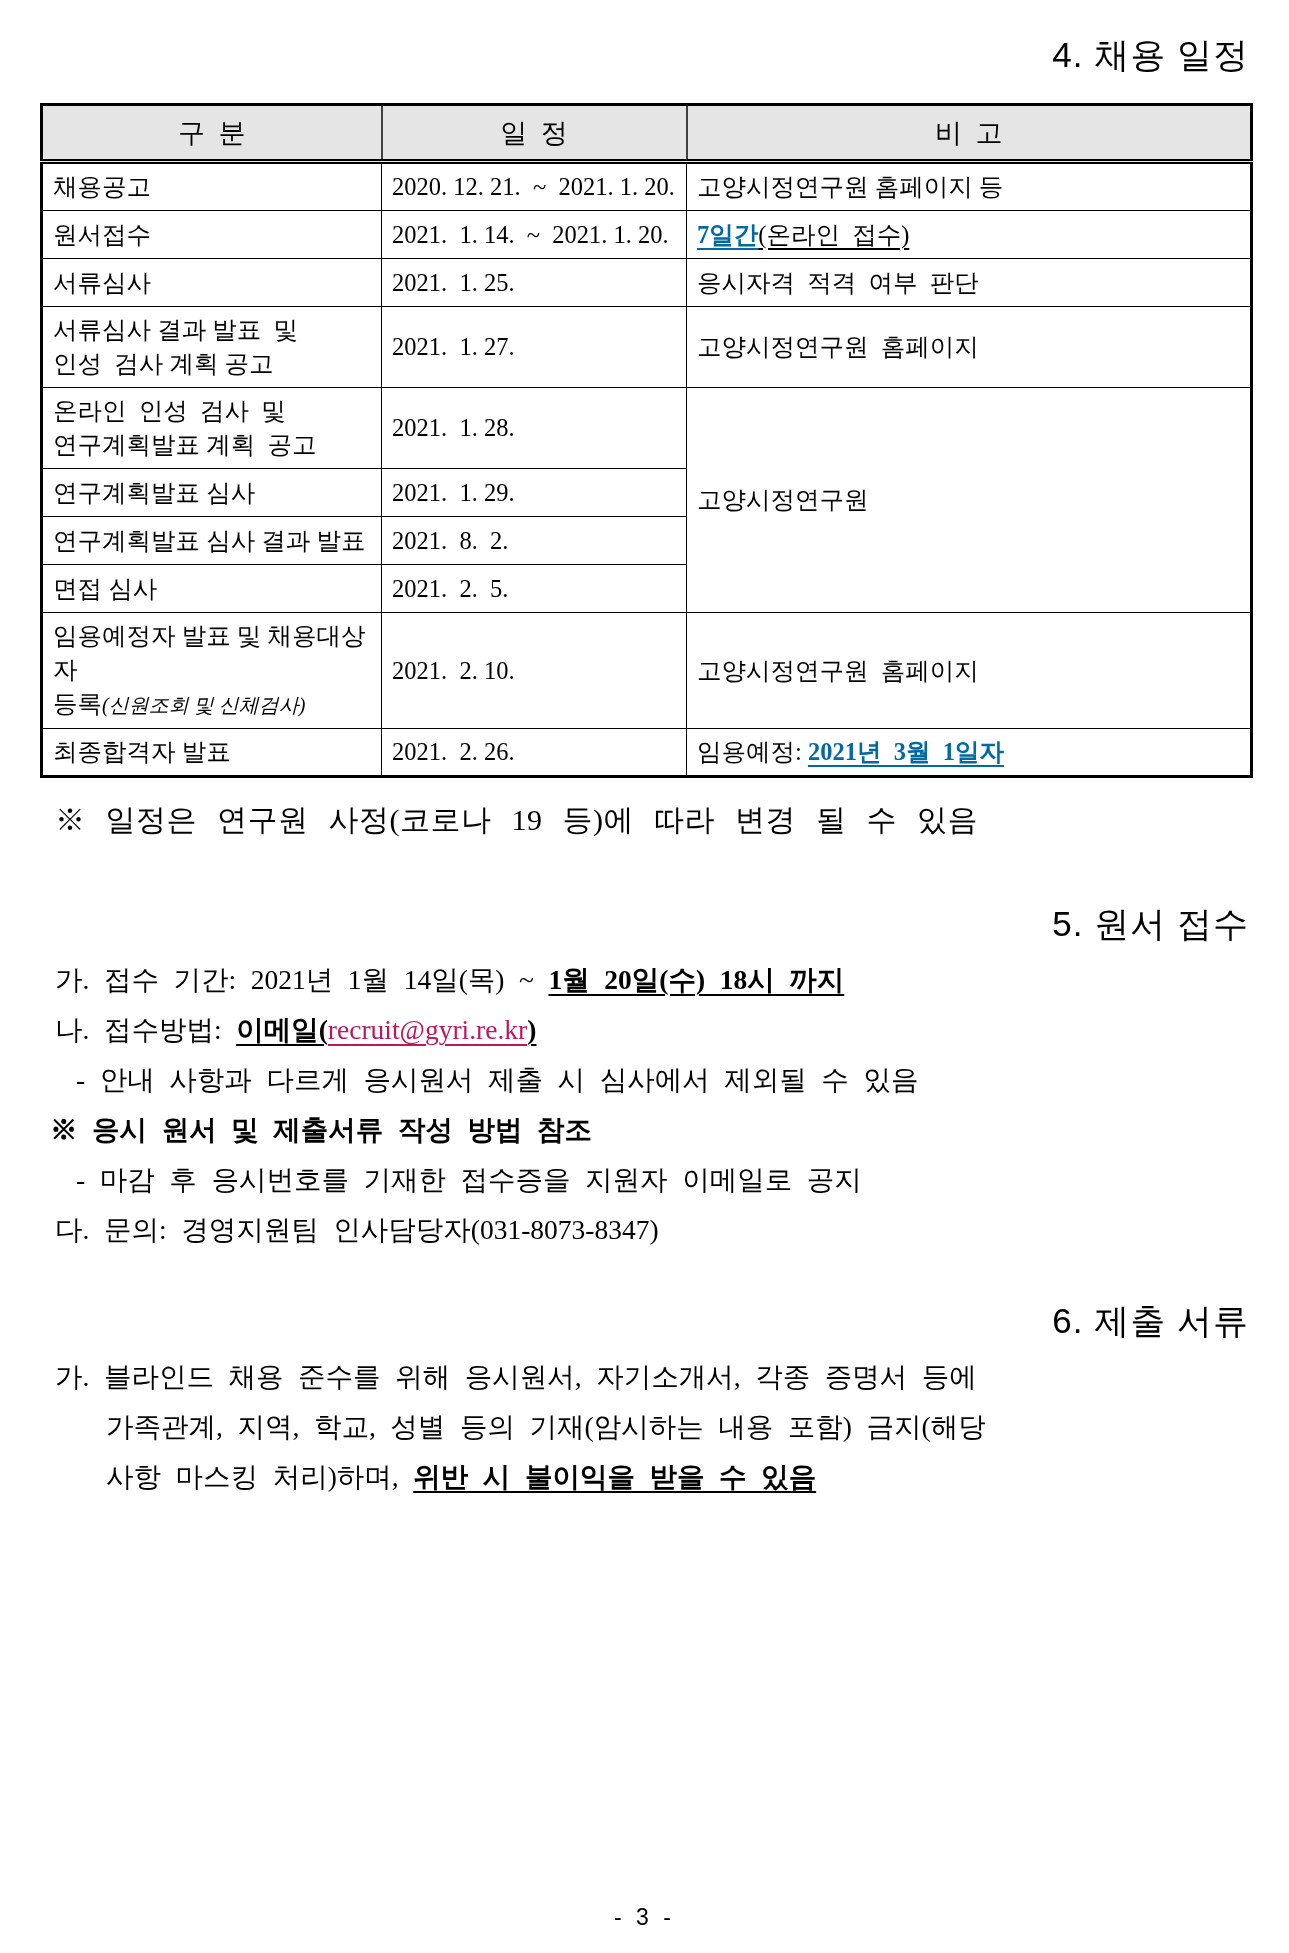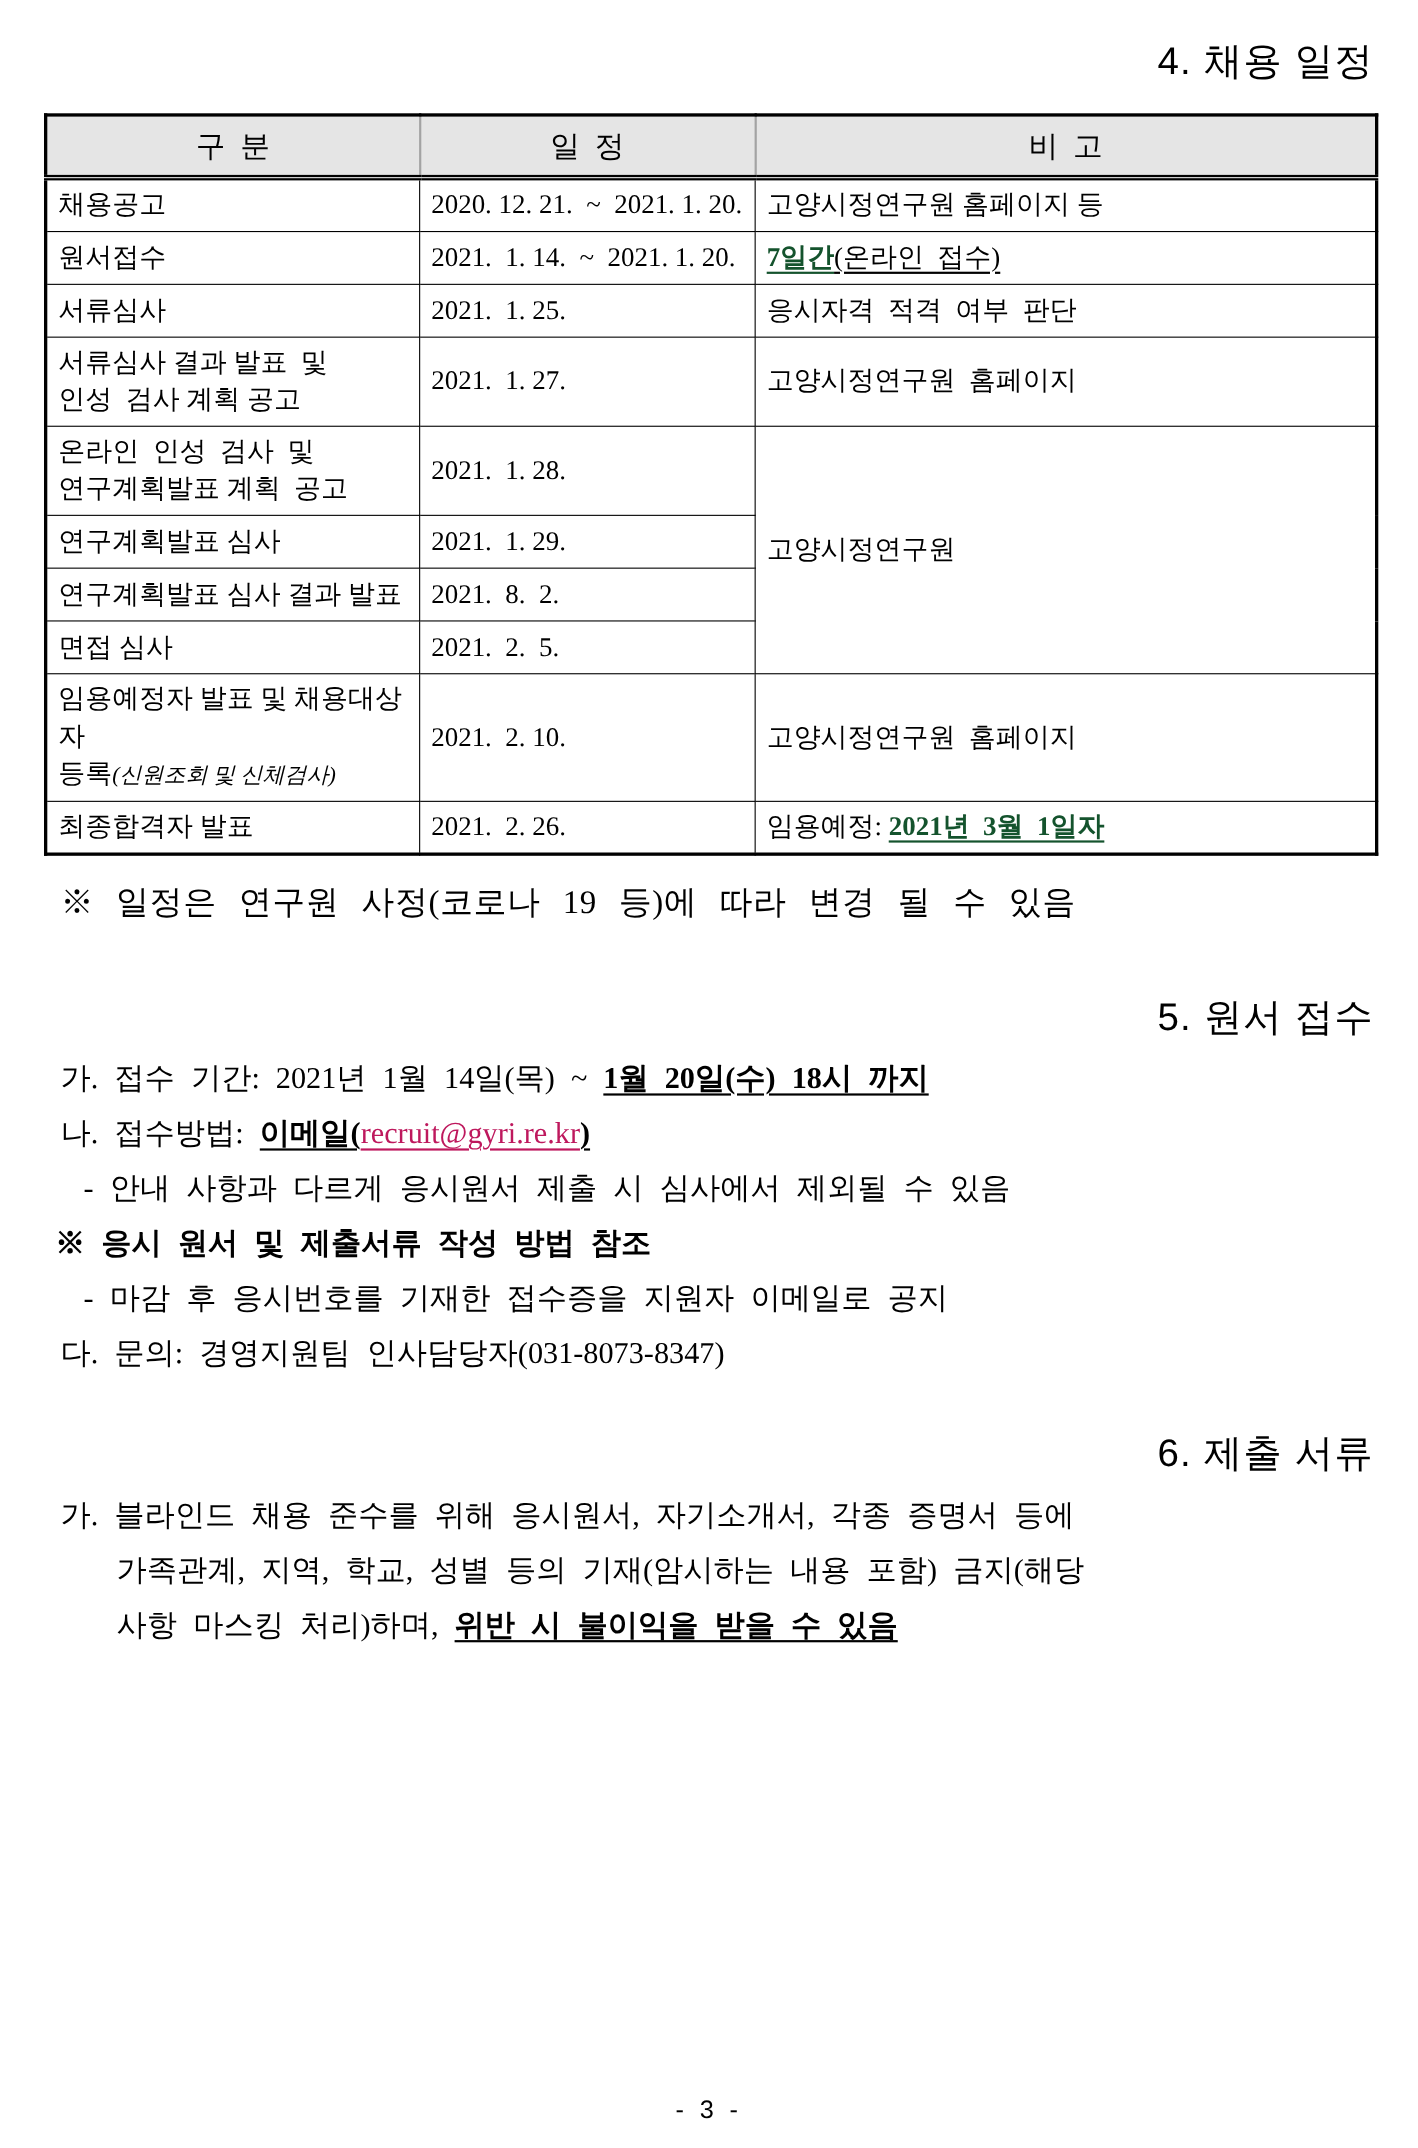--- a/index.html
+++ b/index.html
@@ -31,41 +31,41 @@
     border:3px solid #000;
     table-layout:fixed;
   }
   table.sched th {
     background:#e5e5e5;
     font-weight:normal;
     font-size:27px;
     height:57px;
     text-align:center;
     border-bottom:5px double #000;
-    border-left:2px solid #a3a3a3;
+    border-left:2px solid #404040;
     white-space:pre;
   }
   table.sched th:first-child { border-left:none; }
   table.sched td {
     font-size:24.5px;
     line-height:34px;
     padding:6px 8px 6px 10px;
     border:1.5px solid #000;
     vertical-align:middle;
     white-space:pre-wrap;
   }
   table.sched col.c1 { width:340px; }
   table.sched col.c2 { width:305px; }
   table.sched col.c3 { width:565px; }
   table.sched tr.single td { height:48px; }
 
   
   .b { font-weight:bold; }
   .u { text-decoration:underline; text-underline-offset:5px; text-decoration-thickness:2px; }
-  .blue { color:#14532d; }
+  .blue { color:#0369a1; }
   .purple { color:#be185d; }
   .small { font-size:20px;font-style:italic; }
 
   
   .note {
     margin-top:22px; margin-left:15px;
     font-size:30px; word-spacing:0.4em; letter-spacing:0.5px;
   }
   #sec5-title { margin-top:60px; }
   #sec6-title { margin-top:50px; }

